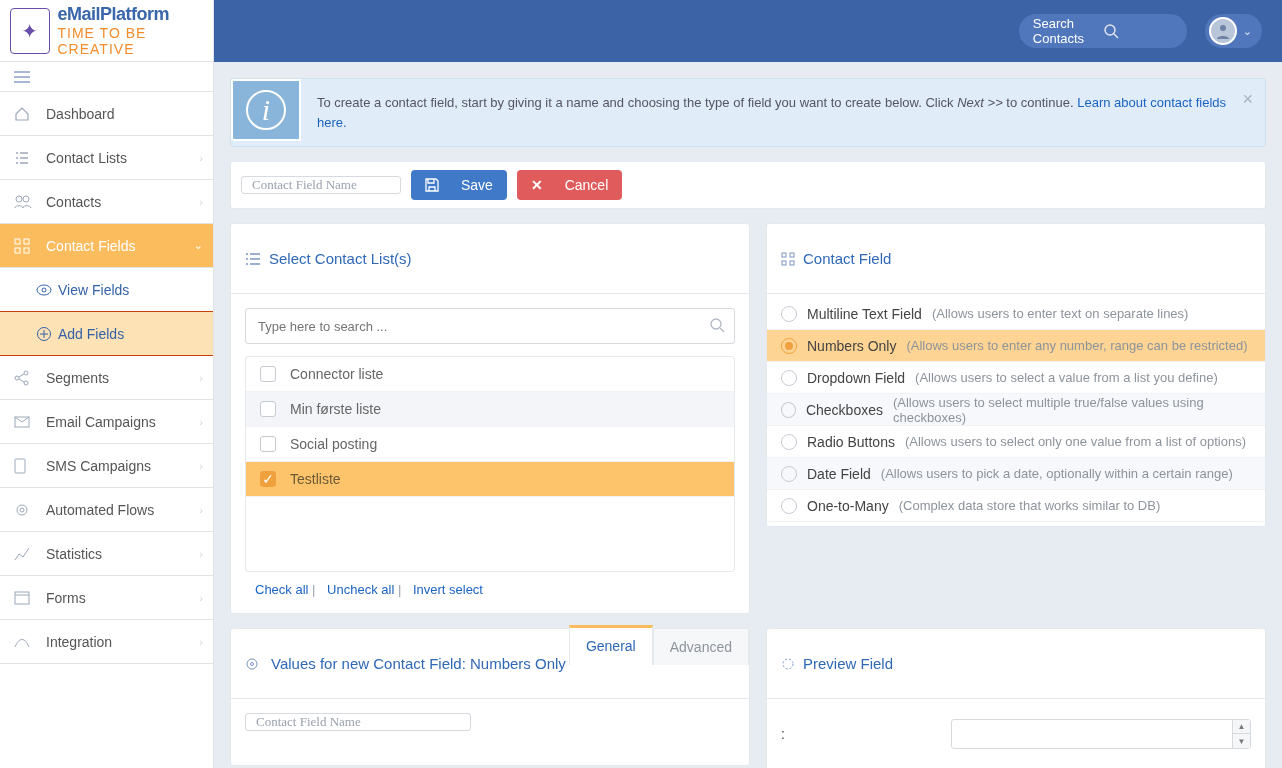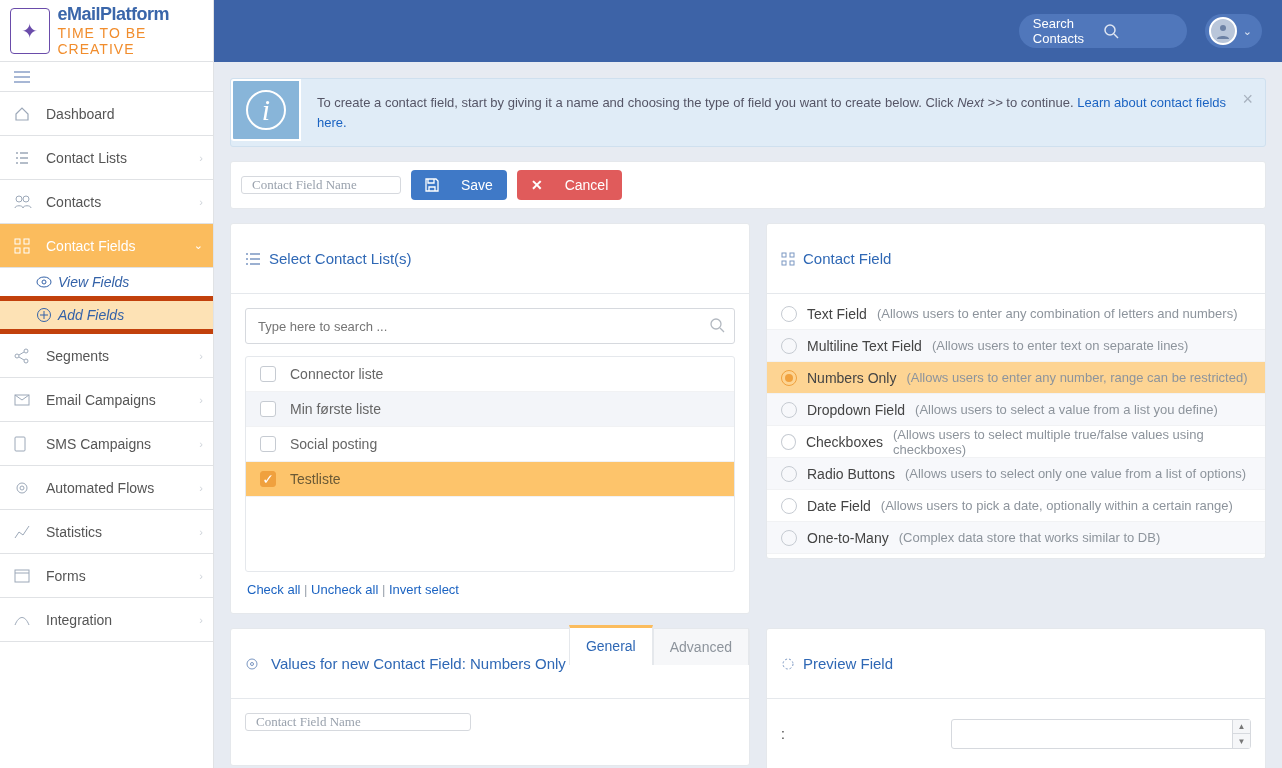--- a/index.html
+++ b/index.html
@@ -15,21 +15,21 @@
 
 .collapse-bar { height: 30px; border-bottom:1px solid #e0e2e5; display:flex; align-items:center; padding-left:14px; color:#8aa0c8;}
 
 .nav-item { height: 44px; border-bottom:1px solid #e0e2e5; display:flex; align-items:center; padding:0 14px; color:#555; cursor:pointer; position:relative;}
 .nav-item .icon { width:22px; color:#9ca8b8; margin-right:10px; display:inline-flex;}
 .nav-item .chev { position:absolute; right:10px; color:#cfd4da; font-size:11px;}
 .nav-item.active { background:#fbbc5d; color:#fff; }
 .nav-item.active .icon, .nav-item.active .chev { color:#fff; }
 
 .subnav { }
-.subnav .sub { height:33px; display:flex; align-items:center; padding-left: 36px; color:#3462a8; cursor:pointer; border-bottom:5px solid #c2410c;font-style:italic;}
+.subnav .sub { height:44px; display:flex; align-items:center; padding-left: 36px; color:#3462a8; cursor:pointer; border-bottom:1px solid #c2410c;}
 .subnav .sub .sicon { width:22px; display:inline-flex; }
 .subnav .sub.active { background:#fde2b5; }
 
 
 .topbar { position:absolute; left:214px; top:0; right:0; height:62px; background:#3d63a7; display:flex; align-items:center; justify-content:flex-end; padding:0 20px; gap:18px;}
 .search-wrap { background:#5077bb; border-radius:18px; height:34px; width:168px; display:flex; align-items:center; padding:0 14px; color:#fff; }
 .search-wrap span { flex:1; font-size:13px;}
 .search-wrap .sicon { color:#dfe6f2; }
 .avatar-wrap { background:#5077bb; border-radius:18px; height:34px; padding:0 10px 0 4px; display:flex; align-items:center; gap:6px;}
 .avatar { width:28px;height:28px;border-radius:50%;background:#b9c6da;border:2px solid #fff; display:flex;align-items:center;justify-content:center;color:#6d82a5;}
@@ -67,21 +67,21 @@
 .search-list .sicon { position:absolute; right:10px; top:9px; color:#b2b8c0;}
 
 .list-box { border:1px solid #e5e8ec; border-radius:3px; margin-top:12px; height:216px;}
 .list-row { height:35px; display:flex; align-items:center; padding:0 14px; gap:14px; color:#666; cursor:pointer; border-bottom:1px solid #f1f2f4;}
 .list-row:nth-child(even){ background:#f3f5f9;}
 .list-row.sel { background:#fdc46b; color:#6b5a36;}
 .chk { width:16px;height:16px;border:1px solid #c6cbd2;border-radius:3px;display:inline-flex;align-items:center;justify-content:center;background:#fff;}
 .list-row.sel .chk { background:#f0a13e;border-color:#f0a13e;color:#fff;}
 
 .list-actions { padding:10px 2px 2px; font-size:13px; color:#9aa2ad;}
-.list-actions a { color:#1b63c2; text-decoration:none; cursor:pointer;}
+.list-actions a { color:#1b63c2; text-decoration:none; cursor:pointer;margin-left:8px;}
 
 
 .ft-row { height:32px; display:flex; align-items:center; padding:0 14px; gap:10px; color:#555; border-bottom:1px solid #f1f2f4; cursor:pointer;}
 .ft-row:nth-child(even){ background:#f7f8fb;}
 .ft-row.sel { background:#fdd493; }
 .radio { width:16px;height:16px;border:1px solid #c6cbd2;border-radius:50%;display:inline-flex;align-items:center;justify-content:center;}
 .ft-row.sel .radio { border-color:#f0a13e;}
 .ft-row.sel .radio::after { content:""; width:8px;height:8px;border-radius:50%; background:#f0a13e;}
 .ft-row .name { color:#444; }
 .ft-row .hint { color:#8d949c; font-size:13px;}
@@ -354,25 +354,20 @@
                 <rect x="9" y="1" width="4" height="4" fill="none" stroke="#7b97c2"></rect>
                 <rect x="1" y="9" width="4" height="4" fill="none" stroke="#7b97c2"></rect>
                 <rect x="9" y="9" width="4" height="4" fill="none" stroke="#7b97c2"></rect>
               </svg>
             </span>
           <span>Contact Field</span>
         </div>
         <div class="panel-bd" style="padding:4px 0">
           <div class="ft-row">
               <span class="radio"></span>
-              <span class="name">Text Field</span> 
-              <span class="hint">(Allows users to enter any combination of letters and numbers)</span>
-            </div>
-          <div class="ft-row">
-              <span class="radio"></span>
               <span class="name">Multiline Text Field</span> 
               <span class="hint">(Allows users to enter text on separate lines)</span>
             </div>
           <div class="ft-row sel">
               <span class="radio"></span>
               <span class="name">Numbers Only</span> 
               <span class="hint">(Allows users to enter any number, range can be restricted)</span>
             </div>
           <div class="ft-row">
               <span class="radio"></span>

